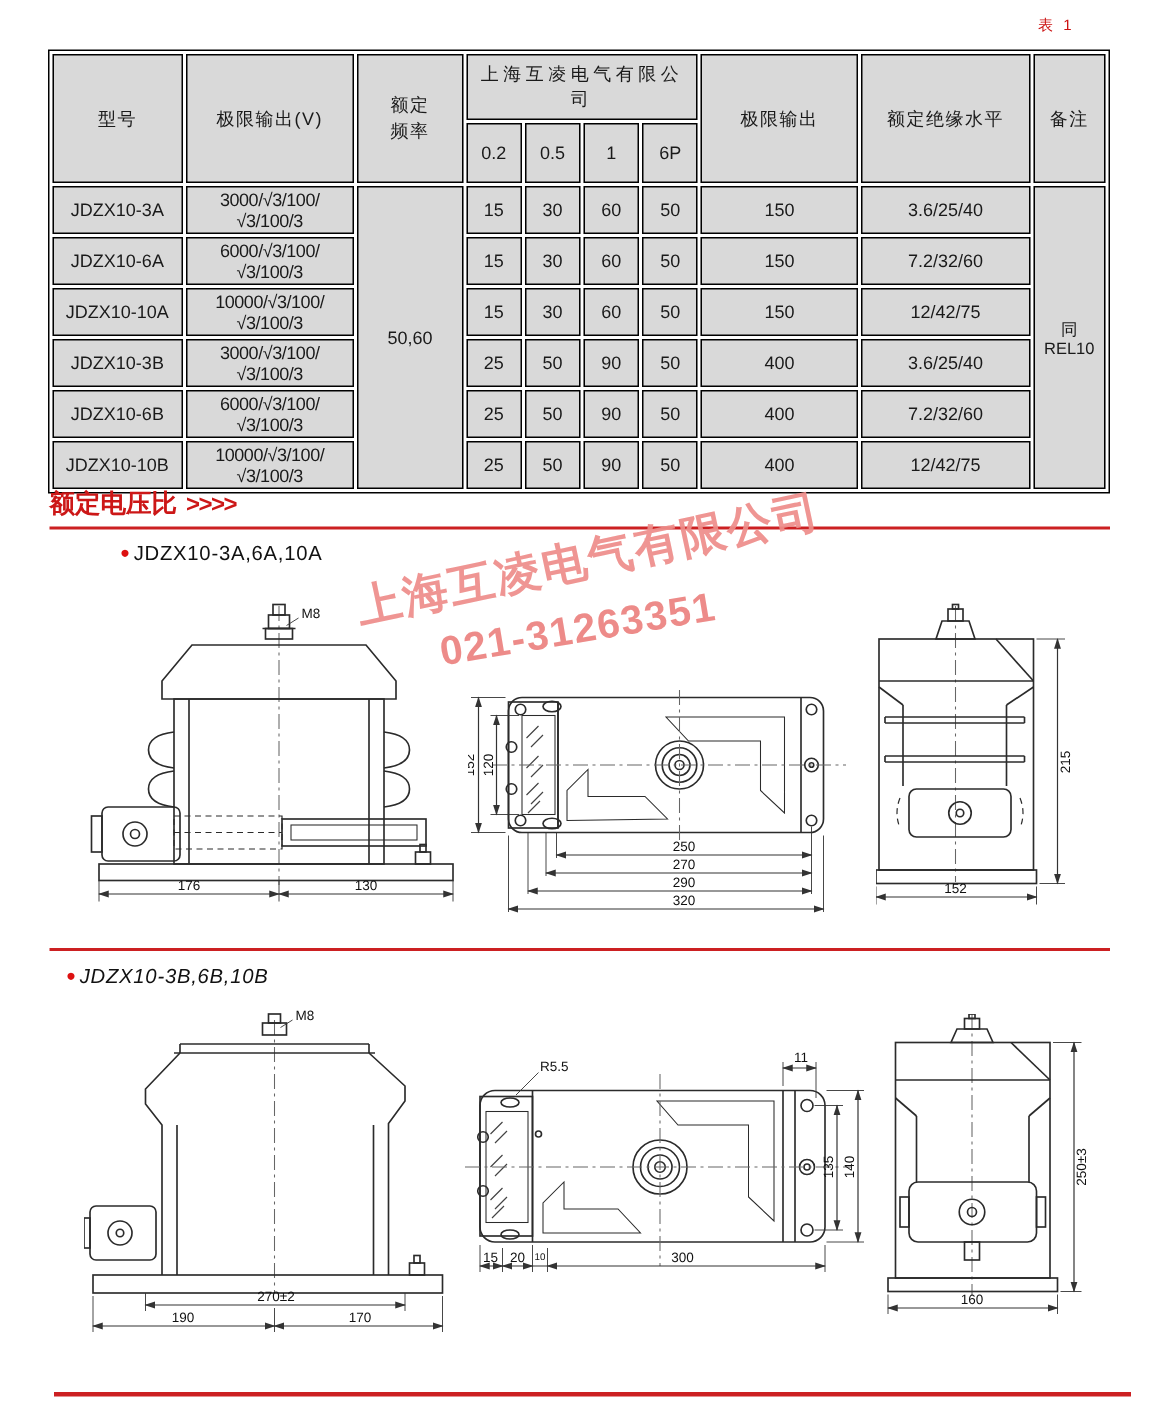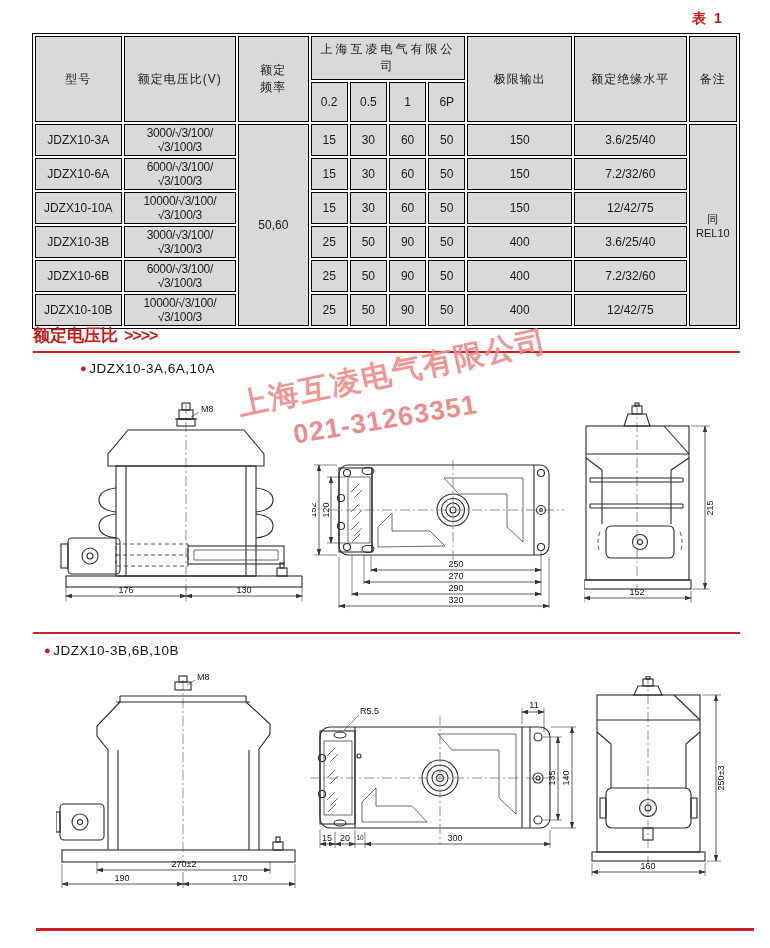--- a/index.html
+++ b/index.html
@@ -1,20 +1,20 @@
 <!DOCTYPE html>
 <html><head>
 <meta charset="utf-8">
 <style>
   html,body{margin:0;padding:0;}
   body{width:770px;height:948px;position:relative;background:#fff;
        font-family:"Liberation Sans","DejaVu Sans",sans-serif;overflow:hidden;color:#1a1a1a;}
   .abs{position:absolute;}
   
-  .tbl-caption{left:692px;top:10px;color:#cc1111;font-size:14px;font-weight:bold;letter-spacing:2px;}
+  .tbl-caption{left:692px;top:10px;color:#cc1111;font-size:10px;font-weight:normal;letter-spacing:2px;}
   .tbl-pos{left:32px;top:33px;}
   table.spec{border-collapse:separate;border-spacing:2px;background:#fff;border:1px solid #000;
              table-layout:fixed;width:708px;}
   table.spec td{border:1px solid #000;background:#d9d9d9;text-align:center;vertical-align:middle;
                 font-size:12px;padding:1px 2px;box-sizing:border-box;}
   tr.hr1 td{height:44px;}
   tr.hr2 td{height:40px;}
   tr.dr td{height:28px;}
   td.acc{letter-spacing:3px;}
   td.ratio{font-size:10.5px;letter-spacing:-0.3px;}
@@ -56,21 +56,21 @@
         <col style="width:37px">
         <col style="width:37px">
         <col style="width:37px">
     <col style="width:104px">
         <col style="width:112px">
         <col style="width:48px">
   </colgroup>
   <tbody>
         <tr class="hr1">
     <td rowspan="2" class="hdr">型号</td>
-    <td rowspan="2" class="hdr">额定电压比(V)</td>
+    <td rowspan="2" class="hdr">极限输出(V)</td>
     <td rowspan="2" class="hdr">
       <div>额定</div>
       <div>频率</div>
     </td>
     <td colspan="4" class="acc">上海互凌电气有限公司</td>
     <td rowspan="2" class="hdr">极限输出</td>
     <td rowspan="2" class="hdr">额定绝缘水平</td>
     <td rowspan="2" class="hdr">备注</td>
   </tr>
   <tr class="hr2">
@@ -298,21 +298,21 @@
     <line class="dim" x1="121" y1="24" x2="121" y2="187" marker-start="url(#m3)" marker-end="url(#m3)"></line>
     <text transform="rotate(-90 129 106)" x="129" y="106" text-anchor="middle">215</text>
     <line class="ext" x1="0" y1="189" x2="0" y2="201"></line>
       <line class="ext" x1="107" y1="189" x2="107" y2="201"></line>
     <line class="dim" x1="0" y1="196" x2="107" y2="196" marker-start="url(#m3)" marker-end="url(#m3)"></line>
     <text x="53" y="193" text-anchor="middle">152</text>
   </g>
 </svg>
 
 <div class="abs redline" style="left:33px;top:632px;width:707px;"></div>
-<div class="abs bullet-row" style="left:44px;top:643px;">
+<div class="abs bullet-row" style="left:44px;top:643px;font-style:italic;">
   <span class="bullet">●</span><span>JDZX10-3B,6B,10B</span>
 </div>
 
 <svg class="abs" style="left:56px;top:666px" width="262" height="226" viewBox="0 0 262 226">
   <defs>
       <marker id="m4" viewBox="0 0 10 10" refX="9" refY="5" markerWidth="9" markerHeight="9" orient="auto-start-reverse">
         <path d="M0,1.8 L10,5 L0,8.2 Z" fill="#333"></path>
       </marker>
     </defs>
   <line class="cl" x1="127" y1="14" x2="127" y2="196"></line>

